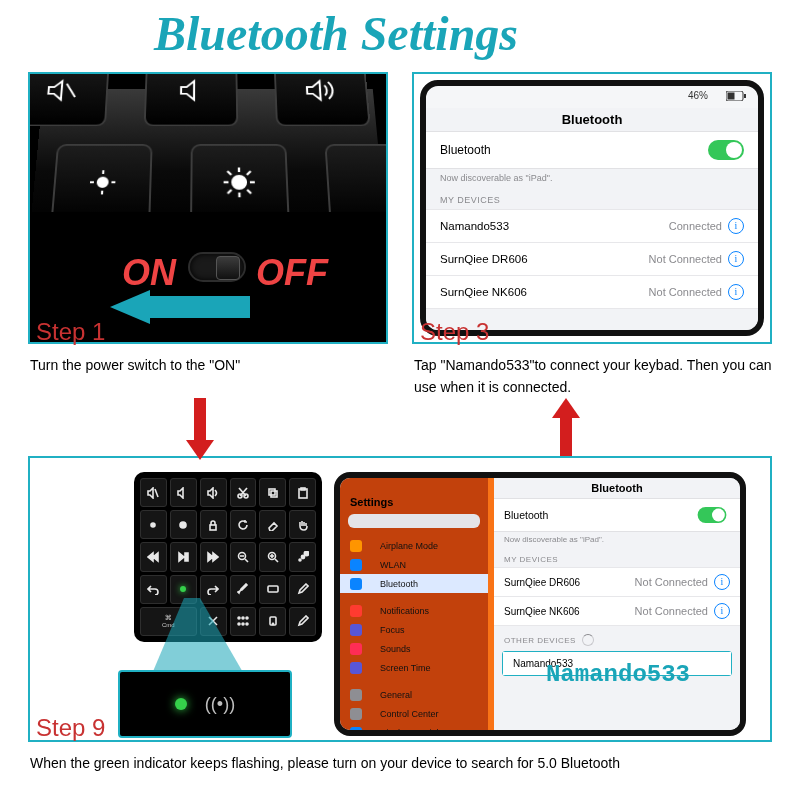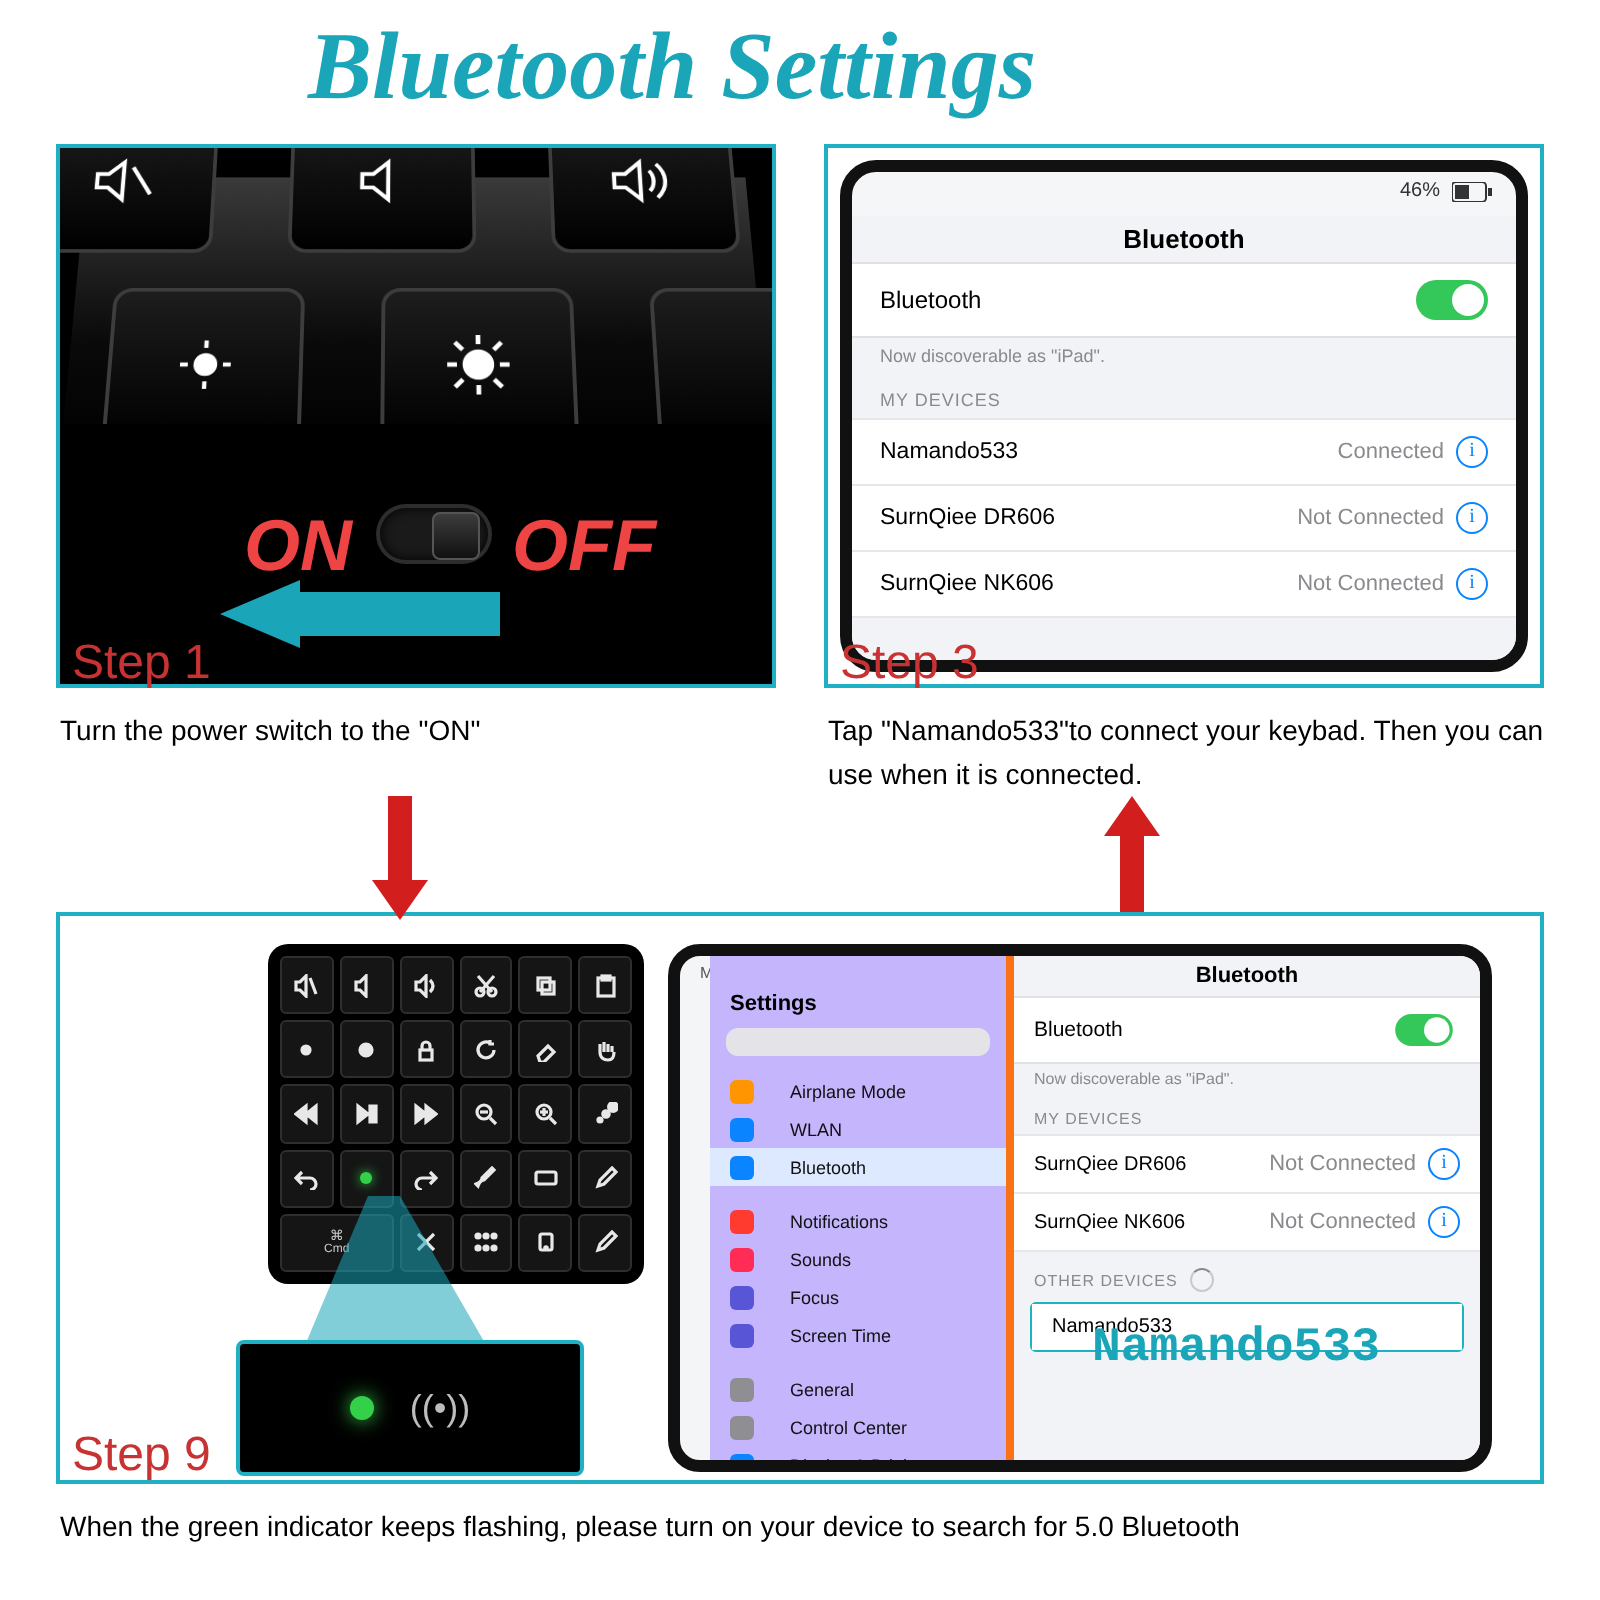--- a/index.html
+++ b/index.html
@@ -21,21 +21,21 @@
   .switch-area{position:absolute;left:0;bottom:0;width:100%;height:130px;background:#000;}
   .sw-label{position:absolute;color:#ef4444;font-weight:bold;font-size:36px;font-family:"Arial Black",Arial,sans-serif;font-style:italic;}
   .sw-slot{position:absolute;left:160px;top:42px;width:54px;height:26px;border-radius:13px;background:#1a1a1a;box-shadow:inset 0 0 6px #000,0 0 0 2px #2d2d2d;}
   .sw-knob{position:absolute;right:4px;top:2px;width:22px;height:22px;border-radius:4px;background:linear-gradient(180deg,#3c3c3c,#111);border:1px solid #555;}
   .blue-arrow{position:absolute;left:80px;top:78px;width:140px;height:34px;}
   .blue-arrow .body{position:absolute;right:0;top:6px;width:100px;height:22px;background:#1aa5b8;}
   .blue-arrow .tip{position:absolute;left:0;top:0;width:0;height:0;border-top:17px solid transparent;border-bottom:17px solid transparent;border-right:40px solid #1aa5b8;}
   
   .s3{left:412px;top:72px;width:360px;height:272px;background:#fff;overflow:hidden;}
   .ipad{position:absolute;left:6px;top:6px;right:6px;bottom:6px;border:6px solid #111;border-radius:18px;background:#f5f6f8;overflow:hidden;}
-  .statusbar{position:absolute;top:4px;right:12px;font-size:10px;color:#333;display:flex;align-items:center;gap:6px;}
+  .statusbar{position:absolute;top:4px;right:12px;font-size:10px;color:#333;display:flex;align-items:center;gap:18px;}
   .bt-pane{position:absolute;left:0;top:22px;right:0;bottom:0;background:#f2f3f6;}
   .bt-title{text-align:center;font-weight:600;font-size:13px;color:#000;padding:4px 0;}
   .bt-row{background:#fff;border-top:1px solid #e1e1e4;border-bottom:1px solid #e1e1e4;padding:8px 14px;display:flex;align-items:center;justify-content:space-between;font-size:12px;}
   .toggle-on{width:36px;height:20px;border-radius:10px;background:#34c759;position:relative;}
   .toggle-on:after{content:"";position:absolute;right:2px;top:2px;width:16px;height:16px;border-radius:50%;background:#fff;}
   .bt-sub{font-size:9px;color:#8a8a8e;padding:4px 14px 2px;}
   .bt-section{font-size:9px;color:#8a8a8e;padding:10px 14px 4px;letter-spacing:.5px;}
   .dev-row{background:#fff;border-bottom:1px solid #e7e7ea;padding:8px 14px;display:flex;align-items:center;justify-content:space-between;font-size:11.5px;}
   .dev-row:first-of-type{border-top:1px solid #e7e7ea;}
   .dev-status{color:#8a8a8e;font-size:11px;display:flex;align-items:center;gap:6px;}
@@ -47,21 +47,21 @@
   .keypad .k svg{stroke:#e8e8e8;fill:none;stroke-width:1.6;}
   .keypad .k.wide{grid-column:span 2;}
   .dot-green{width:6px;height:6px;border-radius:50%;background:#35d04a;box-shadow:0 0 6px #35d04a;}
   .cone{position:absolute;left:112px;top:140px;width:120px;height:110px;}
   .zoom{position:absolute;left:88px;top:212px;width:170px;height:64px;background:#000;border:2px solid #20b0c3;border-radius:4px;display:flex;align-items:center;justify-content:center;gap:18px;}
   .zoom .led{width:12px;height:12px;border-radius:50%;background:#35d04a;box-shadow:0 0 10px #35d04a;}
   .zoom .wifi{color:#bdbdbd;font-size:18px;}
   
   .ipad2{position:absolute;right:24px;top:14px;width:400px;height:252px;border:6px solid #111;border-radius:16px;background:#f4f5f7;overflow:hidden;}
   .ipad2 .split{position:absolute;inset:0;display:flex;}
-  .sidebar{width:148px;background:#c4b5fd;border-right:4px solid #f97316;padding-top:18px;font-size:9px;overflow:hidden;margin-left:15px;}
+  .sidebar{width:148px;background:#c2410c;border-right:6px solid #f97316;padding-top:18px;font-size:9px;overflow:hidden;}
   .side-h{font-weight:600;font-size:11px;padding:0 10px 6px;}
   .side-search{margin:0 8px 8px;height:14px;border-radius:6px;background:#e4e4e8;}
   .sitem{display:flex;align-items:center;gap:18px;padding:3.5px 10px;color:#111;}
   .sitem.sel{background:#dce9ff;}
   .sic{width:12px;height:12px;border-radius:3px;flex:0 0 12px;}
   .content2{flex:1;background:#f2f3f6;font-size:10px;}
   .content2 .bt-title{font-size:11px;padding:4px 0;}
   .content2 .bt-row{padding:6px 10px;font-size:10.5px;}
   .content2 .bt-sub{padding:3px 10px;font-size:8px;}
   .content2 .bt-section{padding:8px 10px 3px;font-size:8px;}
@@ -381,26 +381,26 @@
               <div class="sitem sel">
                 <span class="sic" style="background:#0a84ff"></span>
                 <span>Bluetooth</span>
               </div>
               <div style="height: 8px;"></div>
               <div class="sitem">
                 <span class="sic" style="background:#ff3b30"></span>
                 <span>Notifications</span>
               </div>
               <div class="sitem">
+                <span class="sic" style="background:#5856d6"></span>
+                <span>Focus</span>
+              </div>
+              <div class="sitem">
                 <span class="sic" style="background:#ff2d55"></span>
                 <span>Sounds</span>
-              </div>
-              <div class="sitem">
-                <span class="sic" style="background:#5856d6"></span>
-                <span>Focus</span>
               </div>
               <div class="sitem">
                 <span class="sic" style="background:#5856d6"></span>
                 <span>Screen Time</span>
               </div>
               <div style="height: 8px;"></div>
               <div class="sitem">
                 <span class="sic" style="background:#8e8e93"></span>
                 <span>General</span>
               </div>

